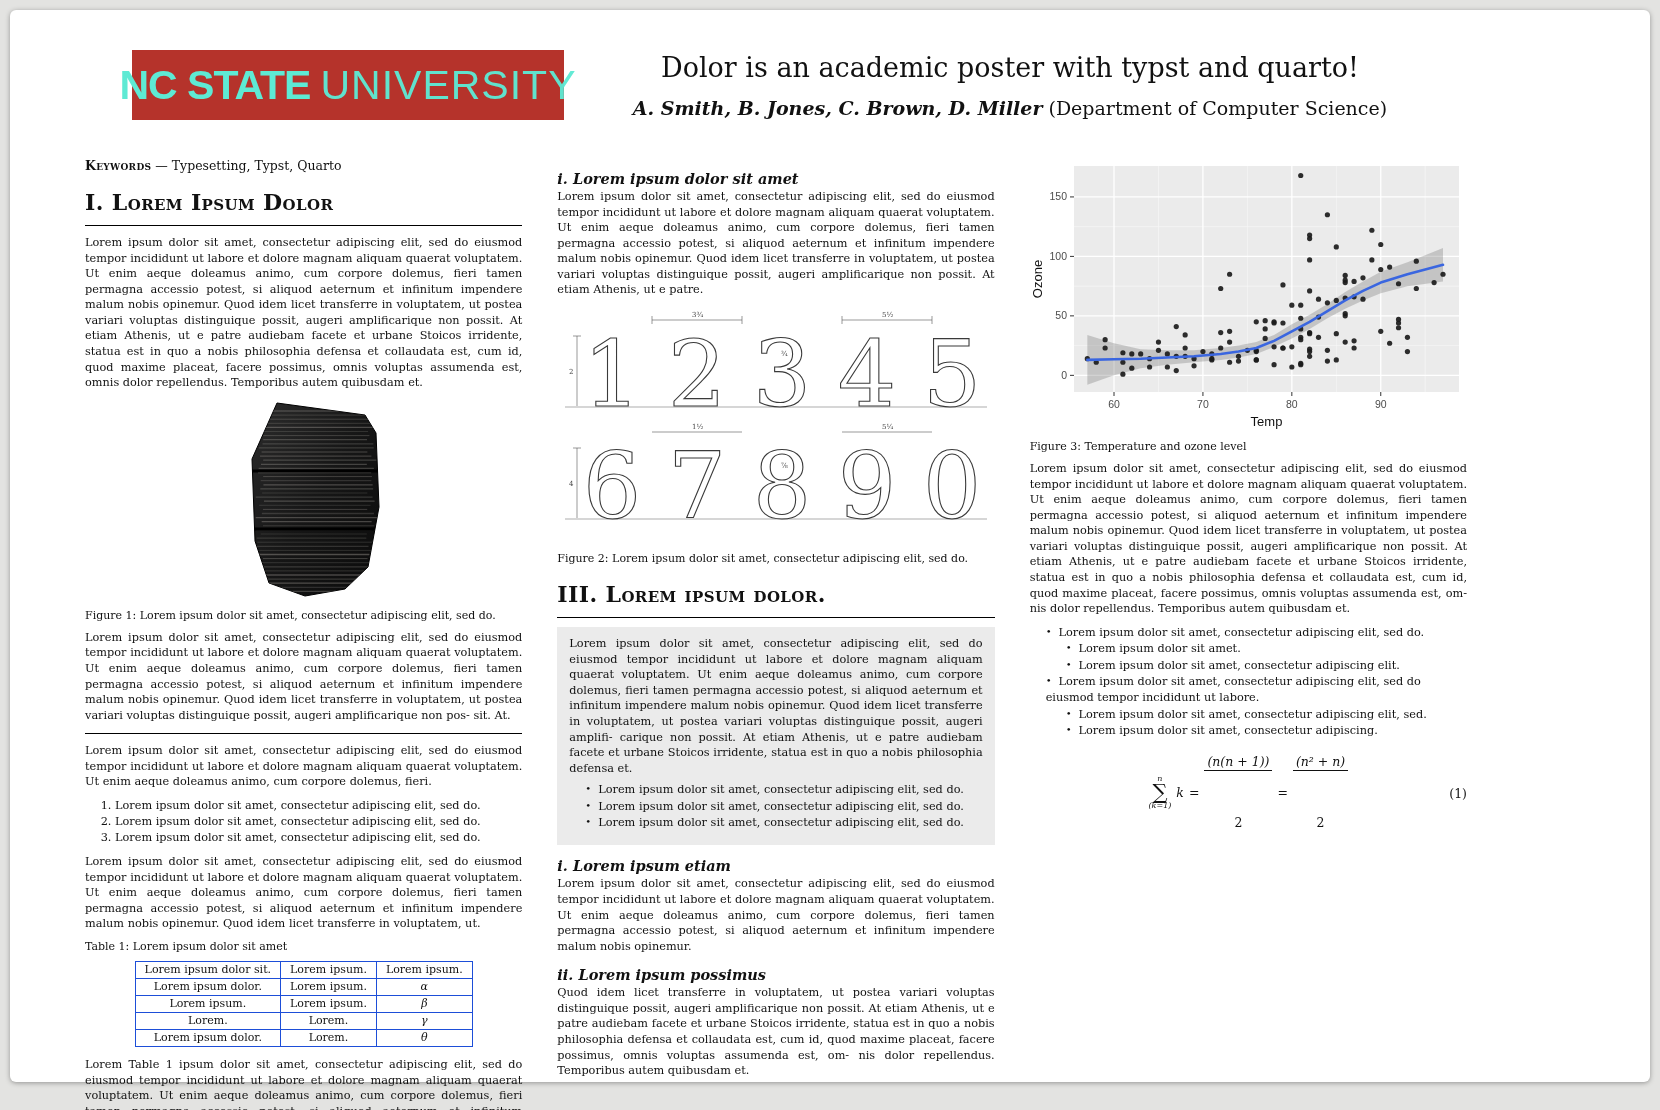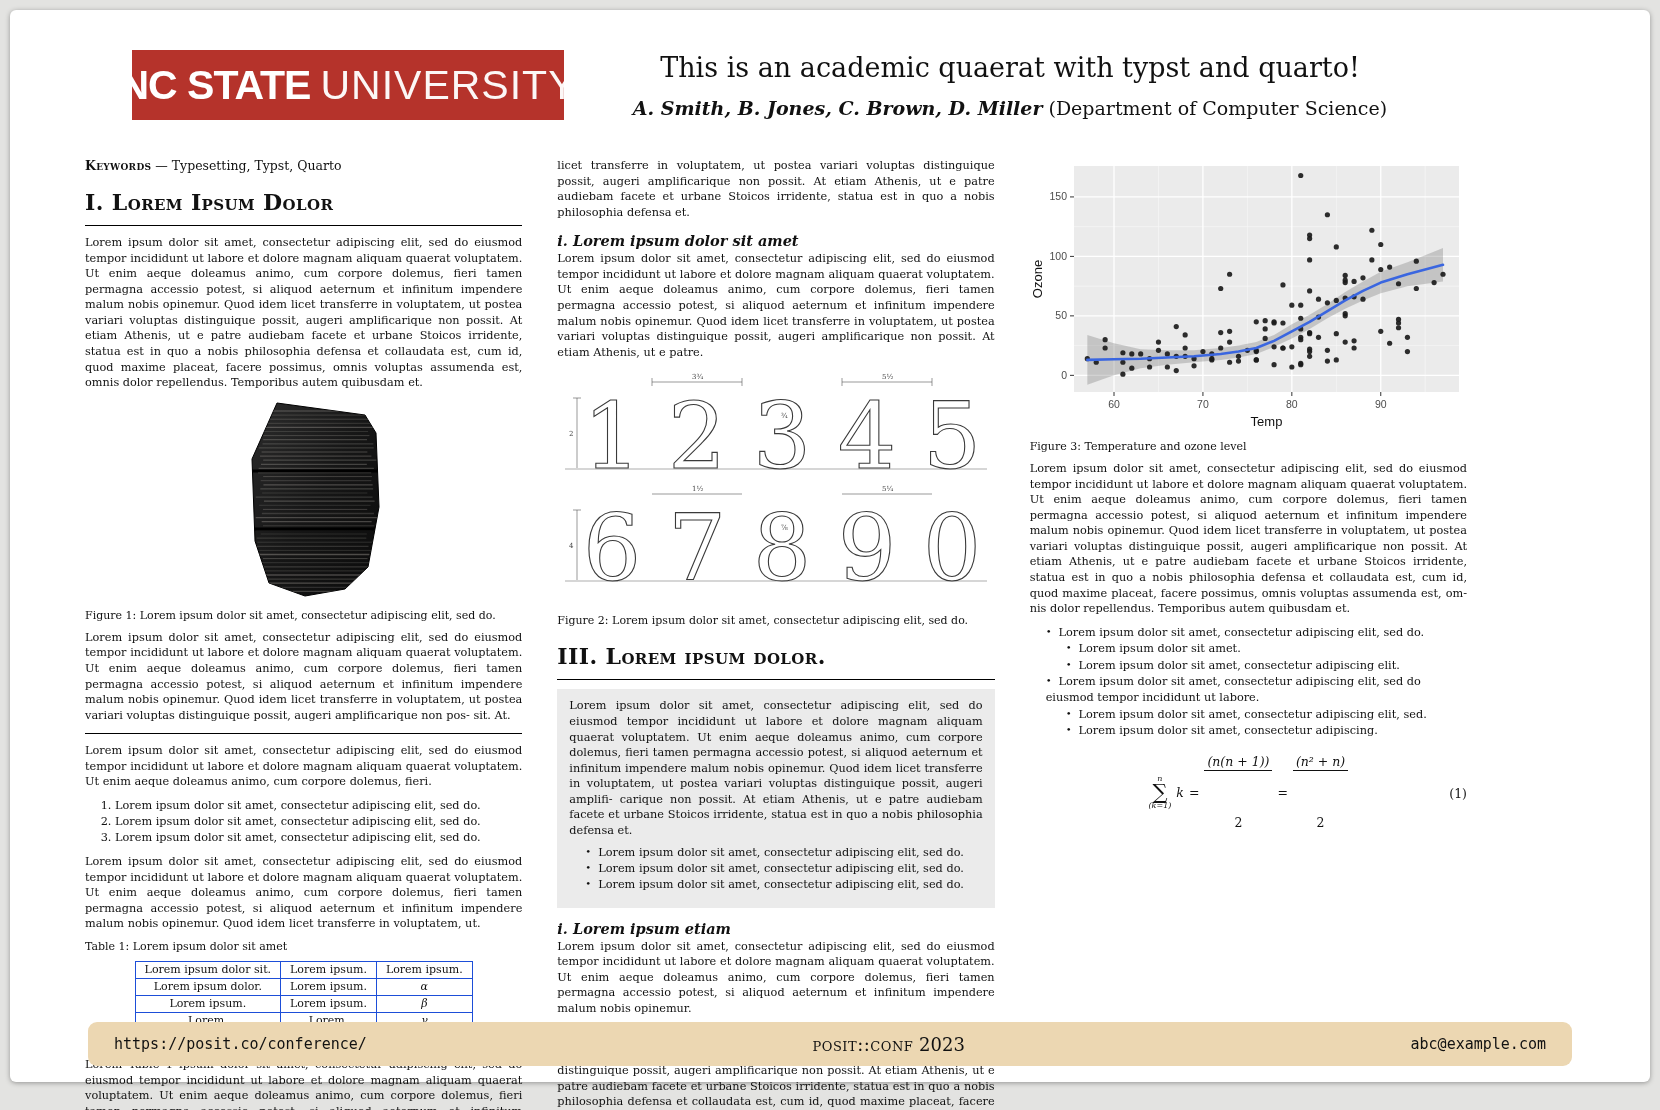--- a/index.html
+++ b/index.html
@@ -3,21 +3,21 @@
 <meta charset="utf-8">
 <style>
   html,body{margin:0;padding:0;width:1660px;height:1110px;background:#e3e3e1;overflow:hidden;
     font-family:"DejaVu Serif","Liberation Serif",serif;color:#111;}
   .poster{position:absolute;left:10px;top:10px;width:1640px;height:1072px;background:#fff;
     border-radius:6px;box-shadow:0 1px 5px rgba(0,0,0,.35);}
   
   .header{position:relative;height:118px;}
   .logo{position:absolute;left:122px;top:40px;width:432px;height:70px;background:#b5332b;
     display:flex;align-items:center;justify-content:center;white-space:nowrap;
-    font-family:"Liberation Sans",sans-serif;color:#ffffff;}
+    font-family:"Liberation Sans",sans-serif;color:#5eead4;}
   .logo-bold{font-weight:800;font-size:41px;letter-spacing:-1px;}
   .logo-light{font-weight:400;font-size:41px;letter-spacing:1px;margin-left:10px;opacity:.96;}
   .titlewrap{position:absolute;left:520px;right:160px;top:42px;text-align:center;}
   .title{font-size:27px;line-height:1.15;}
   .authors{margin-top:14px;font-size:19px;}
   .au{font-style:italic;font-weight:bold;}
   .affil{}
   
   .cols{display:flex;gap:35px;margin:30px 0 0 75px;width:1382px;}
   .col{flex:1;min-width:0;}
@@ -63,21 +63,21 @@
 <body>
 
 <div class="poster">
 
   <div class="header">
     <div class="logo">
       <span class="logo-bold">NC STATE</span>
       <span class="logo-light">UNIVERSITY</span>
     </div>
     <div class="titlewrap">
-      <div class="title">This is an academic quaerat with typst and quarto!</div>
+      <div class="title">Dolor is an academic poster with typst and quarto!</div>
       <div class="authors">
         <span class="au">A. Smith, B. Jones, C. Brown, D. Miller</span>
         <span class="affil">(Department of Computer Science)</span>
       </div>
     </div>
   </div>
 
   <div class="cols">
 
     <div class="col">
@@ -190,21 +190,20 @@
               <td>Lorem ipsum dolor.</td>
               <td>Lorem.</td>
               <td class="greek">θ</td>
             </tr>
         </tbody>
       </table>
       <p class="body">Lorem Table 1 ipsum dolor sit amet, consectetur adipiscing elit, sed do eiusmod tempor incididunt ut labore et dolore magnam aliquam quaerat voluptatem. Ut enim aeque doleamus animo, cum corpore dolemus, fieri tamen permagna accessio potest, si aliquod aeternum et infinitum impendere malum nobis opinemur. Quod idem</p>
     </div>
 
     <div class="col">
-      <p class="body">licet transferre in voluptatem, ut postea variari voluptas distinguique possit, augeri amplificarique non possit. At etiam Athenis, ut e patre audiebam facete et urbane Stoicos irridente, statua est in quo a nobis philosophia defensa et.</p>
       <h3 class="sub">i. Lorem ipsum dolor sit amet</h3>
       <p class="body">Lorem ipsum dolor sit amet, consectetur adipiscing elit, sed do eiusmod tempor incididunt ut labore et dolore magnam aliquam quaerat voluptatem. Ut enim aeque doleamus animo, cum corpore dolemus, fieri tamen permagna accessio potest, si aliquod aeternum et infinitum impendere malum nobis opinemur. Quod idem licet transferre in voluptatem, ut postea variari voluptas distinguique possit, augeri amplificarique non possit. At etiam Athenis, ut e patre.</p>
       <figure>
         <svg width="437" height="236" viewBox="0 0 437 236">
           <line x1="8" y1="101" x2="430" y2="101" stroke="#777" stroke-width="0.6"></line>
           <line x1="8" y1="213" x2="430" y2="213" stroke="#777" stroke-width="0.6"></line>
           <line x1="95" y1="14" x2="185" y2="14" stroke="#555" stroke-width="0.6"></line>
           <line x1="95" y1="10" x2="95" y2="18" stroke="#555" stroke-width="0.6"></line>
           <line x1="185" y1="10" x2="185" y2="18" stroke="#555" stroke-width="0.6"></line>
           <line x1="285" y1="14" x2="375" y2="14" stroke="#555" stroke-width="0.6"></line>
@@ -443,18 +442,13 @@
           <span class="frac">
             <span class="num mi">(n² + n)</span>
             <span class="den">2</span>
           </span>
         </div>
         <span class="eq-num">(1)</span>
       </div>
     </div>
   </div>
 
-  <div class="footer">
-    <span class="mono">https://posit.co/conference/</span>
-    <span class="conf"><span class="sc">posit::conf</span> <span>2023</span></span>
-    <span class="mono">abc@example.com</span>
-  </div>
 </div>
 
 </body></html>

